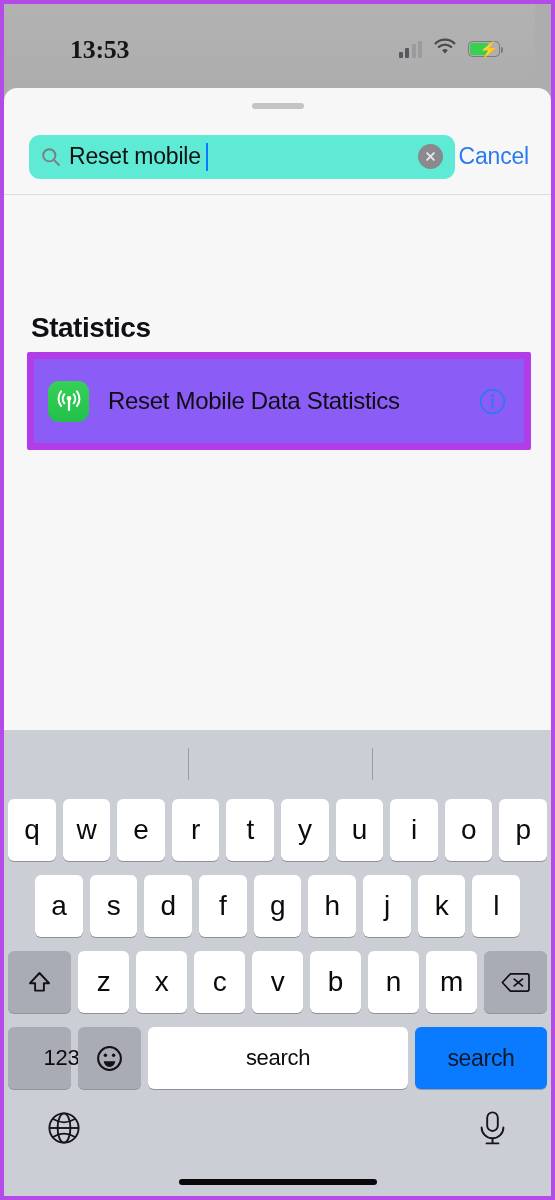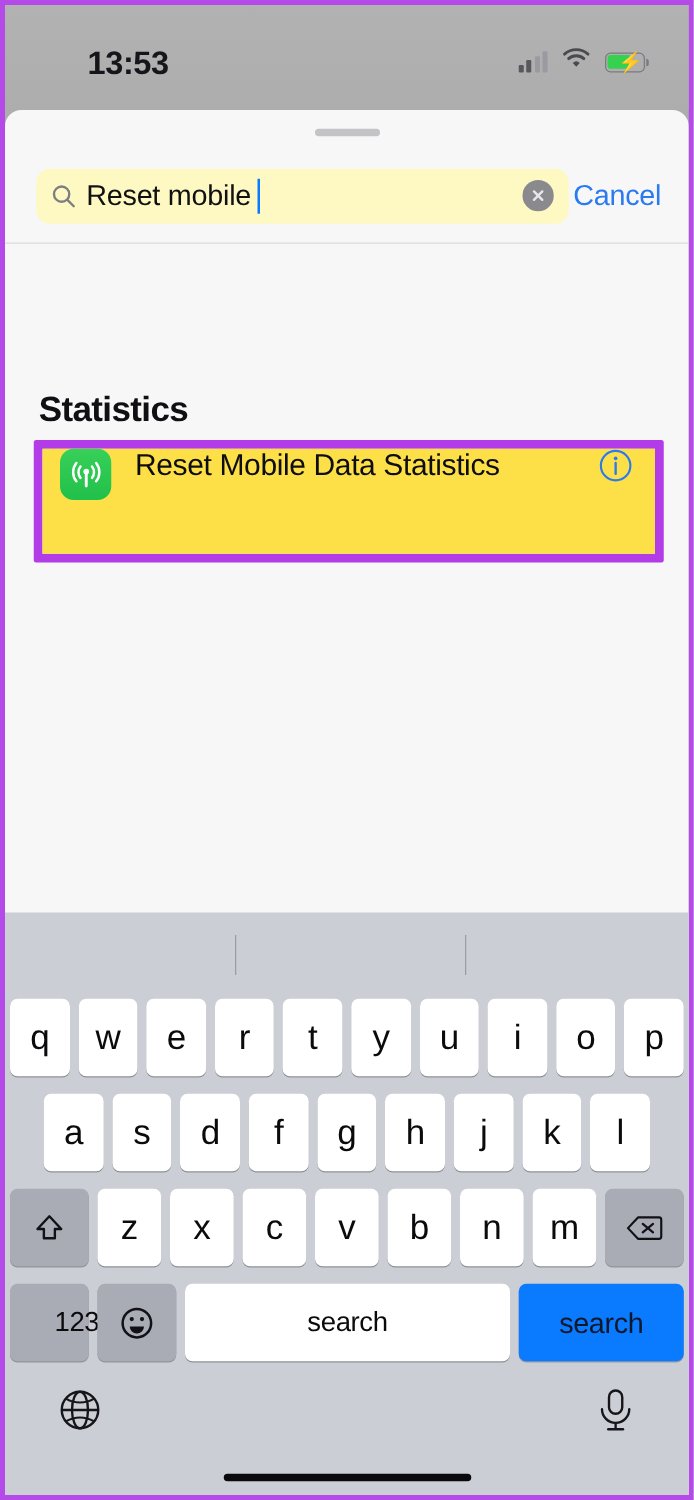--- a/index.html
+++ b/index.html
@@ -12,22 +12,23 @@
   #screen {
     position:relative;
     width:555px; height:1200px;
     background:#adadad;
     border:4px solid #b44ae8;
     overflow:hidden;
   }
 
   
   #status-bar {
-    position:absolute; top:0; left:0; right:0; height:84px;
+    position:absolute; top:0; left:0; right:16px; height:84px;
     background:linear-gradient(180deg,#b2b2b2 0%, #adadad 100%);
+    font-family:Liberation Serif, serif;
   }
   #status-time {
     position:absolute; left:66px; top:31px;
     font-size:26px; font-weight:600; color:#15151a;
     letter-spacing:-0.3px;
   }
   #status-right {
     position:absolute; right:35px; top:34px;
     display:flex; align-items:center; gap:11px;
   }
@@ -67,21 +68,21 @@
     width:52px; height:6px; border-radius:3px; background:#c4c4c6;
   }
 
   
   #search-row {
     position:absolute; left:0; right:0; top:31px; height:75px;
     display:flex; align-items:center; padding:0 22px 0 25px;
   }
   #search-field {
     flex:1; position:relative; height:44px;
-    background:#fef9c3; border-radius:11px;
+    background:#5eead4; border-radius:11px;
     display:flex; align-items:center; padding:0 12px;
   }
   #search-icon { width:20px; height:20px; flex:none; margin-right:8px; }
   #search-value-wrap { display:flex; align-items:center; flex:1; min-width:0; }
   #search-value {
     font-size:23px; color:#111113; letter-spacing:-0.2px;
     white-space:nowrap; overflow:hidden;
   }
   #caret {
     width:2.6px; height:28px; background:#0a7bff; margin-left:5px; flex:none;
@@ -110,22 +111,22 @@
 
   
   #result-highlight {
     position:absolute; left:23px; top:264px;
     width:504px; height:98px;
     border:7px solid #b23ce8;
     border-radius:2px;
   }
   #result-row {
     position:absolute; left:0; top:0; right:0; bottom:0;
-    background:#fde047;
-    display:flex; align-items:flex-start;
+    background:#8b5cf6;
+    display:flex; align-items:center;
     padding:0 18px 0 14px;
     cursor:pointer;
   }
   #app-icon {
     width:41px; height:41px; border-radius:11px; flex:none;
     background:linear-gradient(180deg,#37d059 0%,#21c04a 100%);
     display:flex; align-items:center; justify-content:center;
   }
   #app-icon svg { width:30px; height:30px; }
   #result-label {

